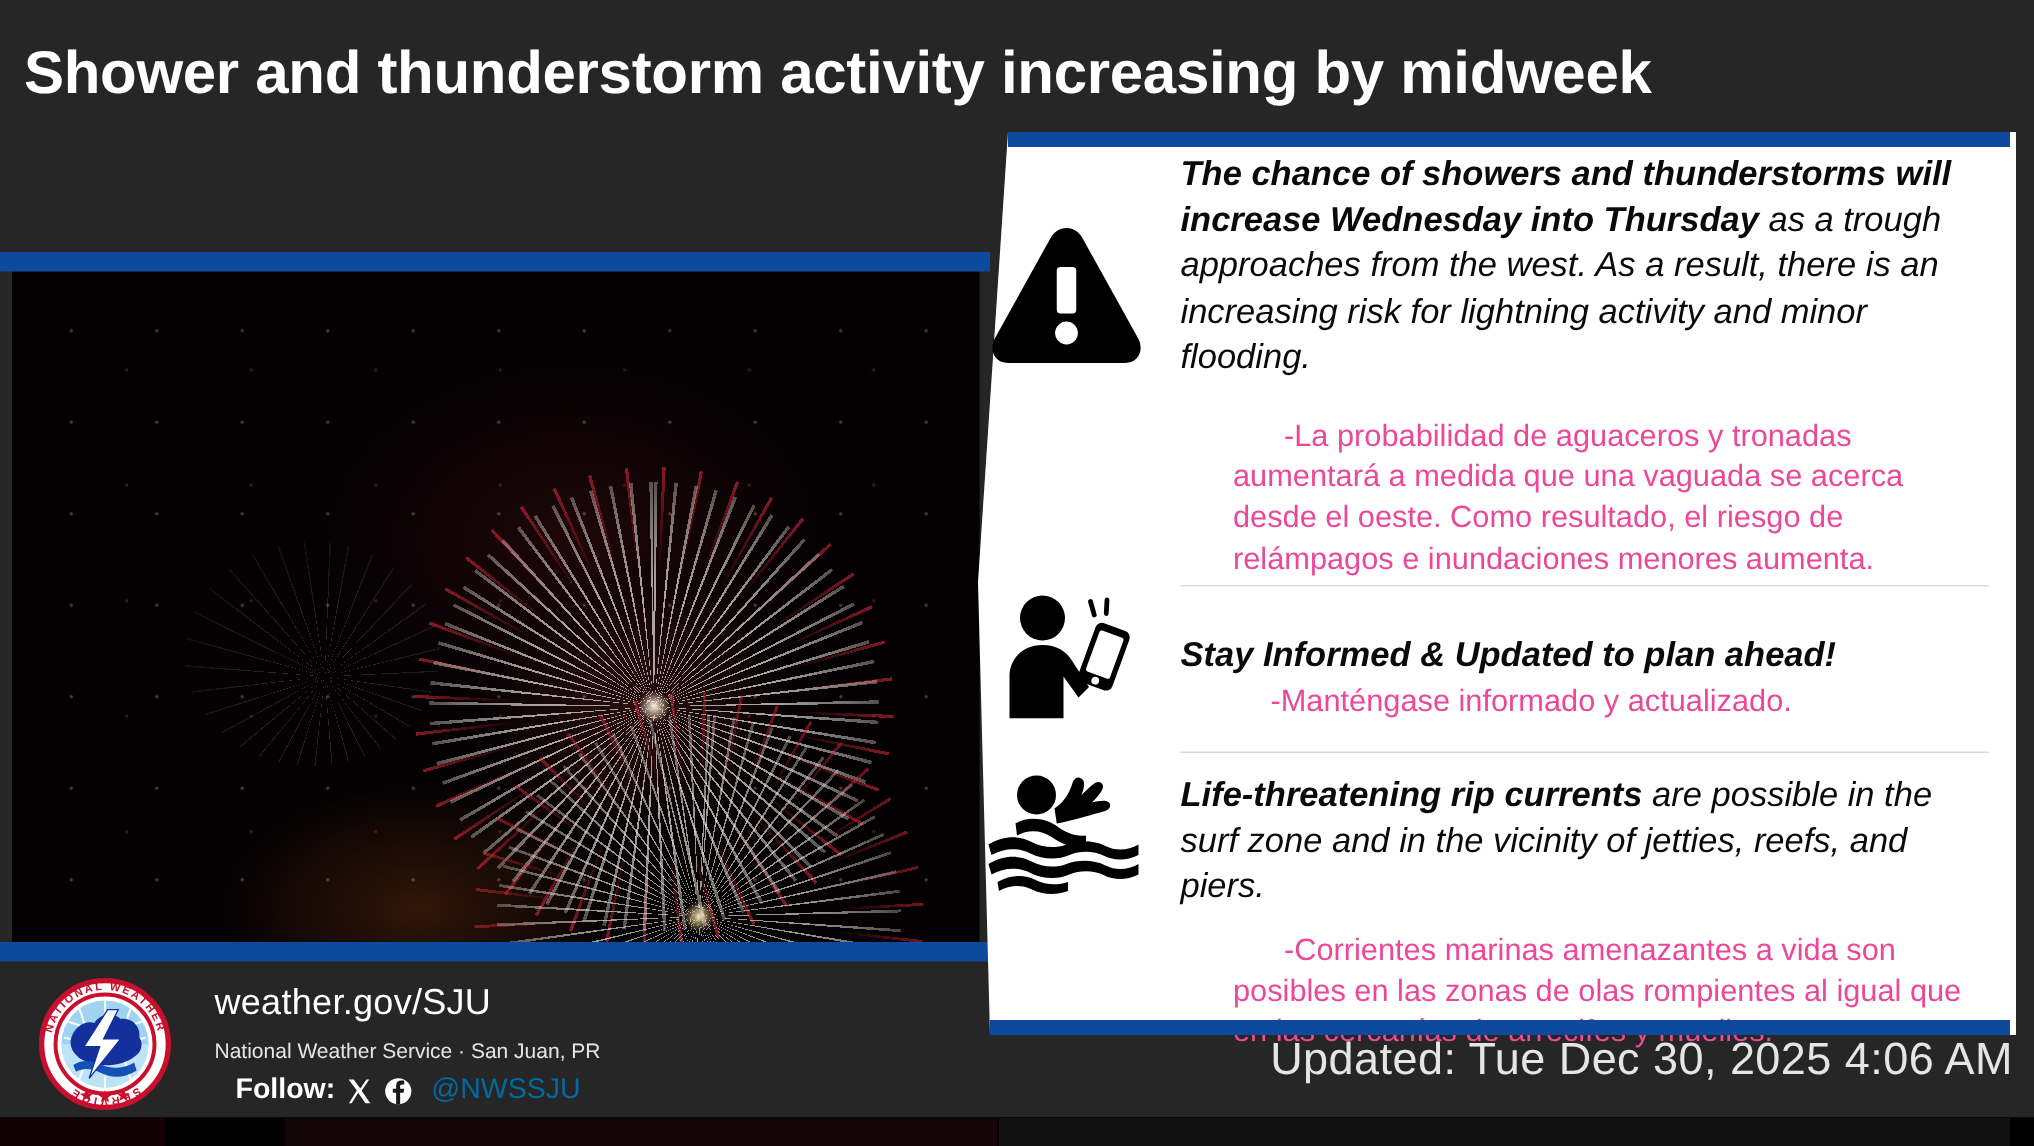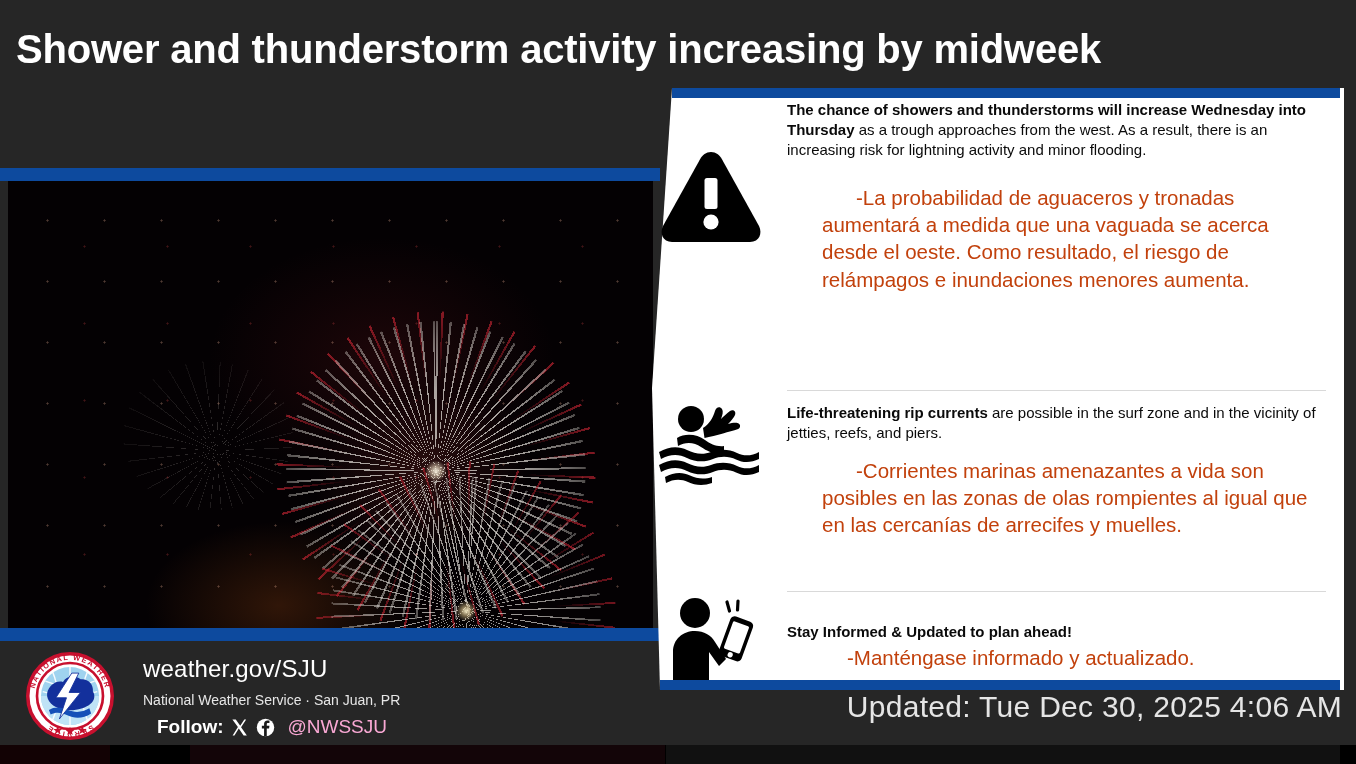--- a/index.html
+++ b/index.html
@@ -202,30 +202,31 @@
     display: flex;
     align-items: center;
     justify-content: center;
     color: #000;
   }
   .icon-warn  { top: 42px;  height: 110px; }
   .icon-swim  { top: 8px;   height: 92px;  }
   .icon-phone { top: 2px;   height: 88px;  }
 
   .body-en {
-    font-size: 15px;
+    font-size: 23px;
     line-height: 1.33;
     color: #0a0a0a;
     margin: 0;
+    font-style: italic;
   }
   .body-en b { font-weight: 700; }
   .body-es {
     font-size: 20.5px;
     line-height: 1.33;
-    color: #c2410c;
+    color: #ec4899;
     margin: 0;
     padding-left: 35px;
     text-indent: 34px;
   }
   .sp-top-1  { margin-top: 24px; }
   .sp-top-2  { margin-top: 14px; }
   .sect-2 .body-en { padding-top: 12px; }
   .sect-3 .body-en { padding-top: 30px; font-weight: 700; }
   .sect-3 .body-es { padding-left: 60px; text-indent: 0; margin-top: 2px; }
 
@@ -263,21 +264,21 @@
     justify-content: center;
   }
   .foot-follow {
     font-size: 19px;
     font-weight: 700;
     color: #ffffff;
   }
   .sm-icon { display: inline-flex; align-items: center; }
   .foot-handle {
     font-size: 19px;
-    color: #f9a8d4;
+    color: #0369a1;
     margin-left: 5px;
   }
   .updated {
     position: absolute;
     right: 14px; top: 690px;
     font-size: 30px;
     color: #e5e5e5;
     letter-spacing: 0.3px;
     z-index: 12;
     text-align: center;
@@ -325,53 +326,53 @@
       <div class="section sect-1">
         <div class="sect-icon icon-warn">
           <svg width="104" height="94" viewBox="0 0 104 94" aria-hidden="true">
             <path d="M52 2 C57 2 60.5 5 62.8 9 L100 76 C103.5 83 100.5 92 91 92 L13 92 C3.5 92 0.5 83 4 76 L41.2 9 C43.5 5 47 2 52 2 Z" fill="#000"></path>
             <rect x="45.5" y="28" width="13" height="31" rx="2.5" fill="#fff"></rect>
             <circle cx="52" cy="72" r="7.6" fill="#fff"></circle>
           </svg>
         </div>
         <p class="body-en"><b>The chance of showers and thunderstorms will increase Wednesday into Thursday</b><span> as a trough approaches from the west.  As a result, there is an increasing risk for lightning activity  and minor flooding.</span></p>
         <p class="body-es sp-top-1">-La probabilidad de aguaceros y tronadas aumentará a medida que una vaguada se acerca desde el oeste. Como resultado, el riesgo de relámpagos e inundaciones menores aumenta.</p>
-      </div>
-
-      <div class="section sect-2">
-        <div class="sect-icon icon-swim">
-          <svg width="108" height="86" viewBox="0 0 108 86" aria-hidden="true">
-            <circle cx="34" cy="17" r="13" fill="#000"></circle>
-            <path d="M46 26 C52 22 56 16 58 9 C59 5 63 4 65 7 C66.5 9.5 65.5 13 64 17 C67 14 70 11 73 9 C76 7 79.5 9.5 78 13 C77 15.5 74 19 71 22 C74.5 21 78 20.5 80.5 21 C84 21.8 84 26 80.5 27.3 C77 28.6 71 30 66 31.5 C60 33.2 53 35 47.5 36 Z" fill="#000"></path>
-            <path d="M20 36 C28 31 40 32 48 38 C53.5 42 60 45 67 44 L67 52 C58 53 50 49 44 45 C37 40 28 40 21 44 Z" fill="#000"></path>
-            <path d="M2 50 C12 44 22 44 30 48 C38 52 46 53 54 50 C62 47 72 47 80 51 C87 54.5 95 54 102 50 L102 57 C94 61 86 61 79 57.5 C72 54 63 54 56 57 C48 60.5 38 60 30 56 C22 52 13 52 4 57 Z" fill="#000"></path>
-            <path d="M2 63 C12 57 22 57 30 61 C38 65 46 66 54 63 C62 60 72 60 80 64 C87 67.5 95 67 102 63 L102 70 C94 74 86 74 79 70.5 C72 67 63 67 56 70 C48 73.5 38 73 30 69 C22 65 13 65 4 70 Z" fill="#000"></path>
-            <path d="M8 75 C17 70 26 70 33 73.5 C40 77 48 77.5 55 75 L55 81 C47 84 38 83.5 31 80 C24 76.5 16 77 9 81 Z" fill="#000"></path>
-          </svg>
-        </div>
-        <p class="body-en"><b>Life-threatening rip currents</b><span> are possible in the surf zone and in the vicinity of jetties, reefs, and piers.</span></p>
-        <p class="body-es sp-top-2">-Corrientes marinas amenazantes a vida son posibles en las zonas de olas rompientes al igual que  en las cercanías de arrecifes y muelles.</p>
       </div>
 
       <div class="section sect-3">
         <div class="sect-icon icon-phone">
           <svg width="92" height="84" viewBox="0 0 92 84" aria-hidden="true">
             <circle cx="30" cy="17" r="15" fill="#000"></circle>
             <path d="M8 84 L8 56 C8 43 18 35 30 35 C39 35 46 39 50 46 L61 63 L54 70 L44 56 L44 84 Z" fill="#000"></path>
             <g transform="rotate(20 72 40)">
               <rect x="60" y="22" width="24" height="42" rx="4.5" fill="#000"></rect>
               <rect x="63.5" y="27" width="17" height="29" rx="1.5" fill="#fff"></rect>
               <circle cx="72" cy="60" r="2.6" fill="#fff"></circle>
             </g>
             <path d="M62 6 L64.5 15" stroke="#000" stroke-width="3.2" stroke-linecap="round"></path>
             <path d="M73 5 L72.5 14" stroke="#000" stroke-width="3.2" stroke-linecap="round"></path>
           </svg>
         </div>
         <p class="body-en">Stay Informed &amp; Updated to plan ahead!</p>
         <p class="body-es">-Manténgase informado y actualizado.</p>
+      </div>
+
+      <div class="section sect-2">
+        <div class="sect-icon icon-swim">
+          <svg width="108" height="86" viewBox="0 0 108 86" aria-hidden="true">
+            <circle cx="34" cy="17" r="13" fill="#000"></circle>
+            <path d="M46 26 C52 22 56 16 58 9 C59 5 63 4 65 7 C66.5 9.5 65.5 13 64 17 C67 14 70 11 73 9 C76 7 79.5 9.5 78 13 C77 15.5 74 19 71 22 C74.5 21 78 20.5 80.5 21 C84 21.8 84 26 80.5 27.3 C77 28.6 71 30 66 31.5 C60 33.2 53 35 47.5 36 Z" fill="#000"></path>
+            <path d="M20 36 C28 31 40 32 48 38 C53.5 42 60 45 67 44 L67 52 C58 53 50 49 44 45 C37 40 28 40 21 44 Z" fill="#000"></path>
+            <path d="M2 50 C12 44 22 44 30 48 C38 52 46 53 54 50 C62 47 72 47 80 51 C87 54.5 95 54 102 50 L102 57 C94 61 86 61 79 57.5 C72 54 63 54 56 57 C48 60.5 38 60 30 56 C22 52 13 52 4 57 Z" fill="#000"></path>
+            <path d="M2 63 C12 57 22 57 30 61 C38 65 46 66 54 63 C62 60 72 60 80 64 C87 67.5 95 67 102 63 L102 70 C94 74 86 74 79 70.5 C72 67 63 67 56 70 C48 73.5 38 73 30 69 C22 65 13 65 4 70 Z" fill="#000"></path>
+            <path d="M8 75 C17 70 26 70 33 73.5 C40 77 48 77.5 55 75 L55 81 C47 84 38 83.5 31 80 C24 76.5 16 77 9 81 Z" fill="#000"></path>
+          </svg>
+        </div>
+        <p class="body-en"><b>Life-threatening rip currents</b><span> are possible in the surf zone and in the vicinity of jetties, reefs, and piers.</span></p>
+        <p class="body-es sp-top-2">-Corrientes marinas amenazantes a vida son posibles en las zonas de olas rompientes al igual que  en las cercanías de arrecifes y muelles.</p>
       </div>
 
     </div>
   </div>
 
   <div class="blue-rule rule-panel-top"></div>
   <div class="blue-rule rule-panel-bot"></div>
 
   <div class="header-block"></div>
   <div class="title-layer">

